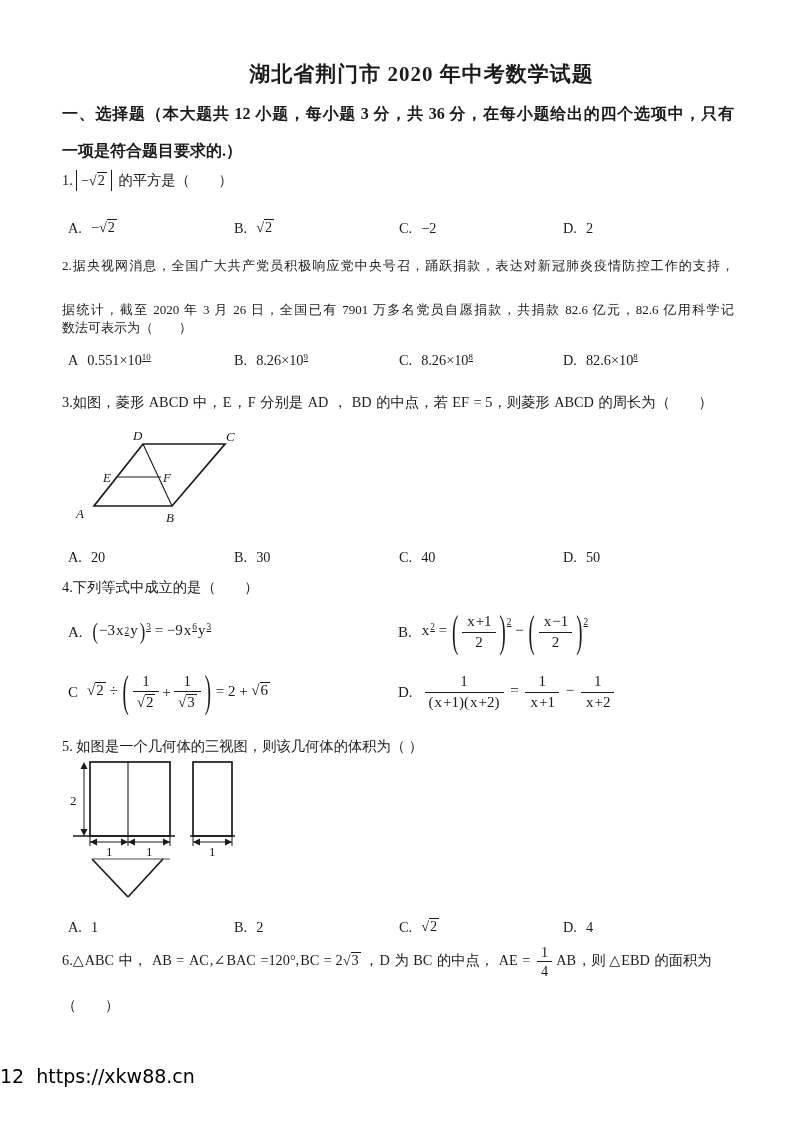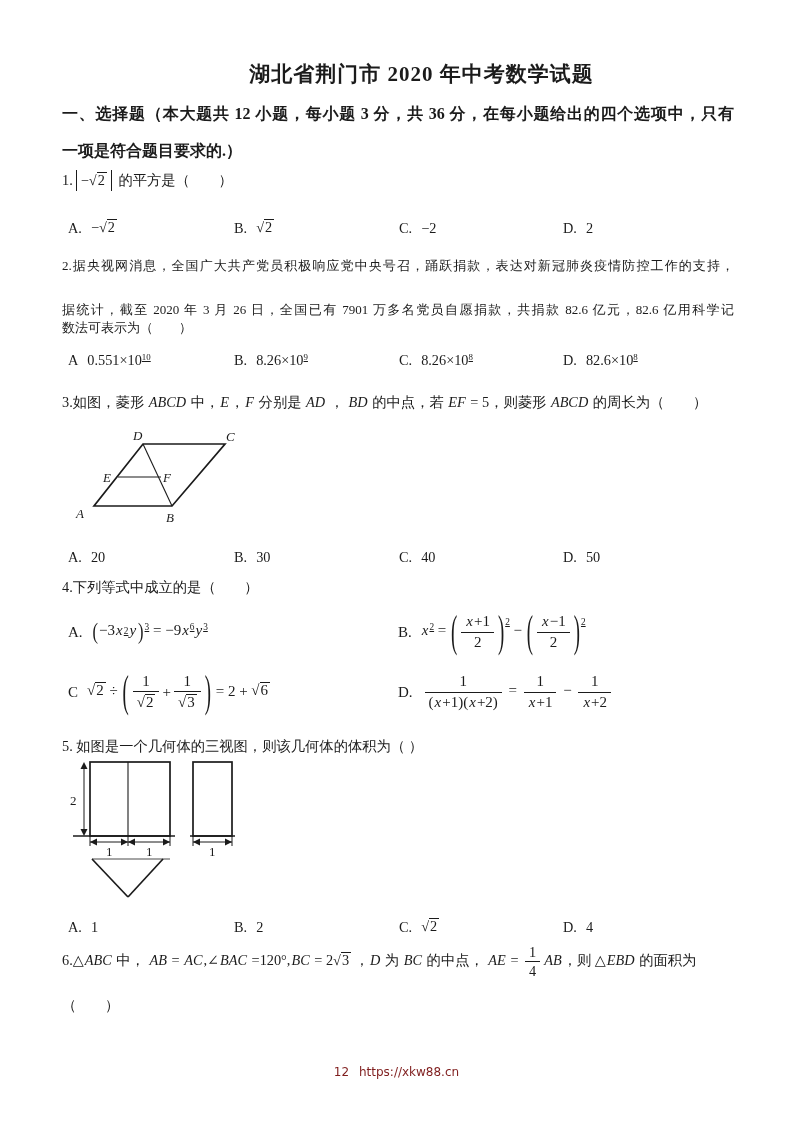--- a/index.html
+++ b/index.html
@@ -14,21 +14,21 @@
   .opts{left:62px;width:672px;height:30px;font-size:14.3px;}
   .opts .opt{position:absolute;top:0;height:100%;display:flex;align-items:center;white-space:nowrap;}
   .opts .opt:nth-of-type(1){left:6px;}
   .opts .opt:nth-of-type(2){left:172px;}
   .opts .opt:nth-of-type(3){left:337px;}
   .opts .opt:nth-of-type(4){left:501px;}
   .opts.two .opt:nth-of-type(2){left:336px;}
   .tall{height:52px;font-size:15px;}
   .olab{margin-right:9px;}
   
-  .mi{font-style:italic;padding:0 1px;}
+  .mi{padding:0 1px;}
   sup{font-size:0.62em;line-height:0;vertical-align:0.55em;text-decoration:underline;}
   .sq{white-space:nowrap;display:inline-block;line-height:1.2;}
   .sqg{display:inline-block;}
   .rad{display:inline-block;border-top:1.2px solid currentColor;line-height:1.05;padding:0 2px 0 1px;}
   .fr{display:inline-block;vertical-align:middle;text-align:center;line-height:1.15;margin:0 3px;}
   .fr .num{display:block;border-bottom:1.2px solid currentColor;padding:0 4px 1px;}
   .fr .den{display:block;padding:1px 4px 0;}
   .absb{display:inline-block;border-left:1.4px solid currentColor;border-right:1.4px solid currentColor;
         padding:2px 4px;margin:0 3px;line-height:1.1;}
   .pgroup{display:inline-flex;align-items:center;vertical-align:middle;line-height:1;}
@@ -39,22 +39,22 @@
   .pgroup + sup{vertical-align:1.15em;}
   .pgs + sup{vertical-align:0.62em;}
   
   svg text{font:italic 13px "Liberation Serif","DejaVu Serif",serif;fill:#1b1b1b;}
   svg text.dt{font-style:normal;}
   .ln{stroke:#1b1b1b;stroke-width:1.7;fill:none;}
   .ln2{stroke:#1b1b1b;stroke-width:1.1;fill:none;}
   .dim{stroke:#1b1b1b;stroke-width:1;fill:none;}
   .thin{stroke:#4a4a4a;stroke-width:1.1;fill:none;}
   .ah{fill:#1b1b1b;stroke:none;}
-  .footer{top:1065px;left:0;width:100%;text-align:center;
-          font-family:"DejaVu Sans","Liberation Sans",sans-serif;font-size:12px;color:#7f1d1d;}
+  .footer{top:1065px;left:0;width:100%;text-align:left;
+          font-family:"DejaVu Sans","Liberation Sans",sans-serif;font-size:19px;color:#000000;}
   .flink{margin-left:6px;}
 </style>
 </head>
 <body>
 
 <div class="page">
 
   <div class="el title">湖北省荆门市 2020 年中考数学试题</div>
 
   <div class="el sec jl" style="top:103px">一、选择题（本大题共 12 小题，每小题 3 分，共 36 分，在每小题给出的四个选项中，只有</div>

